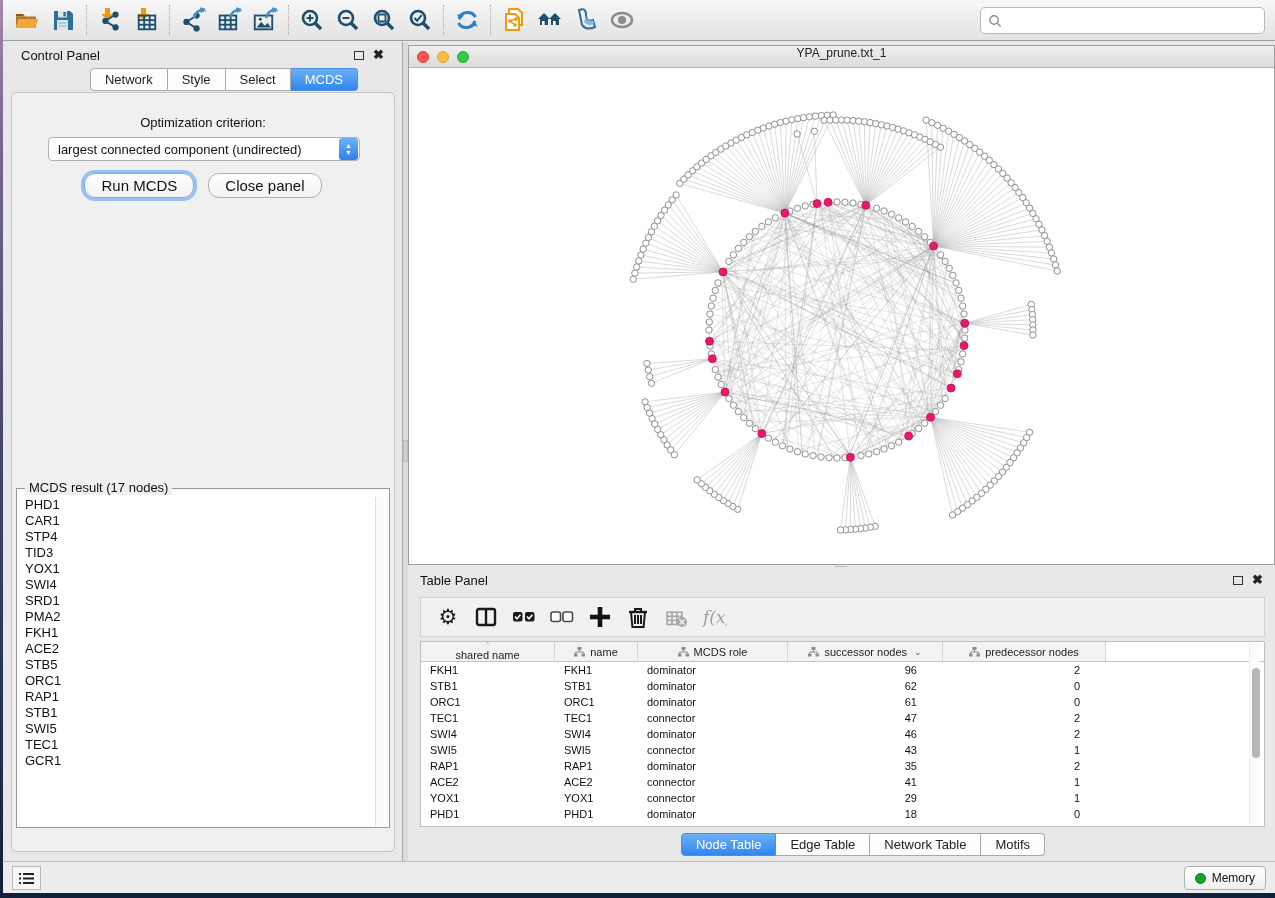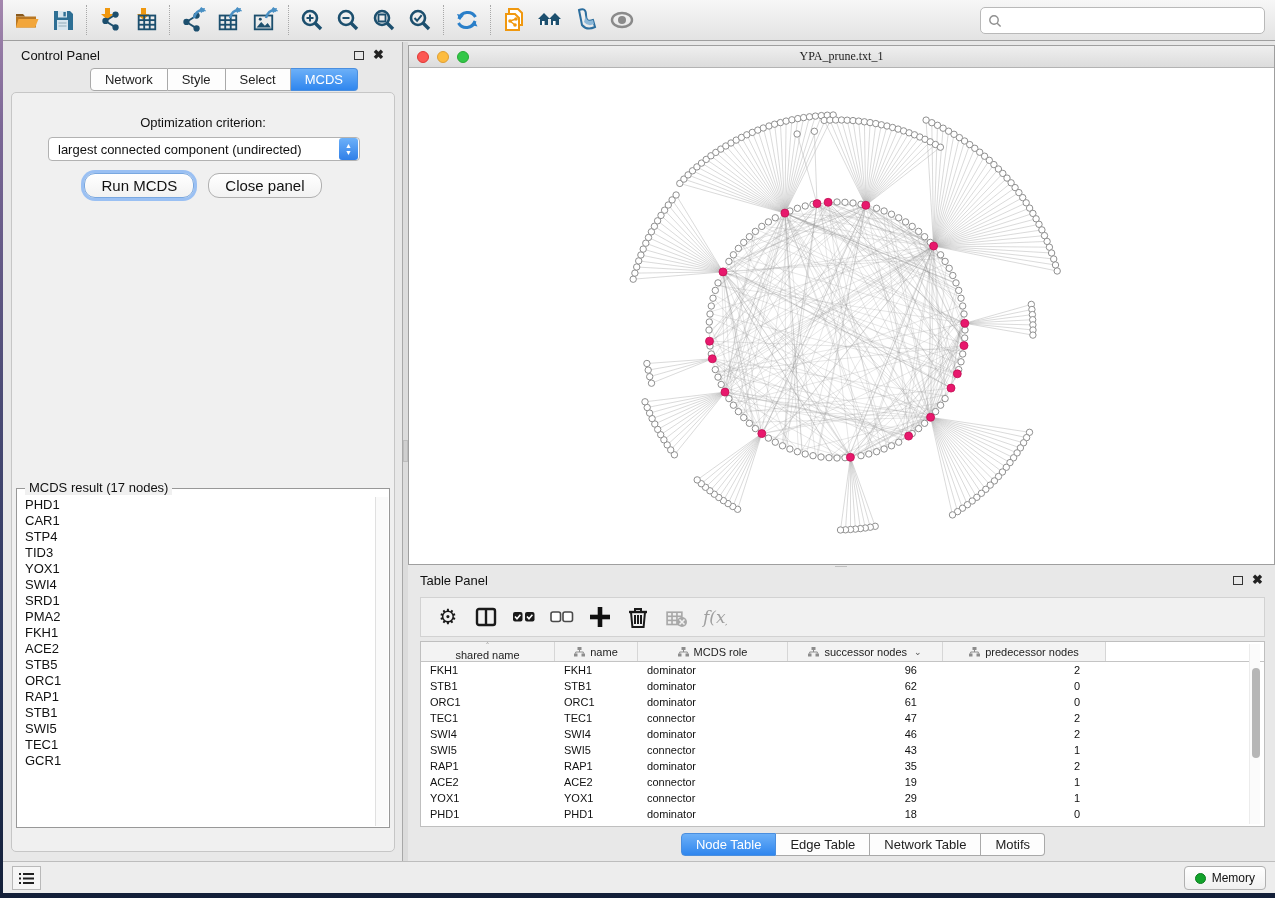--- a/index.html
+++ b/index.html
@@ -56,21 +56,21 @@
     border:1px solid #989898; background:#fff; }
   #mcds-legend { position:absolute; top:-9px; left:8px; background:#f0f0f0; padding:0 4px; font-size:13px; }
   #mcds-list { position:absolute; left:1px; top:8px; bottom:1px; right:14px; overflow:hidden;
     font-size:13px; line-height:16px; padding-left:7px; }
   #mcds-scroll { position:absolute; right:1px; top:8px; bottom:1px; width:13px; background:#fafafa; border-left:1px solid #e0e0e0; }
 
   
   #net-window { position:absolute; left:405px; top:45px; width:867px; height:520px;
     background:#fff; border:1px solid #9f9f9f; }
   #net-titlebar { height:22px; background:linear-gradient(#efefef,#dcdcdc); border-bottom:1px solid #b3b3b3;
-    position:relative; display:flex; align-items:center; justify-content:center;font-family:Liberation Serif, serif; }
+    position:relative; display:flex; align-items:flex-start; justify-content:center; }
   .tl { width:12px; height:12px; border-radius:50%; display:inline-block; margin-right:8px; }
   #traffic { position:absolute; left:8px; top:5px; }
   .tl.red{ background:#fc5753; border:.5px solid #df3734;}
   .tl.yellow{ background:#fdbc40; border:.5px solid #de9f34;}
   .tl.green{ background:#33c748; border:.5px solid #27aa35;}
   #net-title { font-size:12px; color:#222; }
   #net-canvas { position:absolute; left:0; top:22px; right:0; bottom:0; background:#fff; overflow:hidden; }
 
   
   #v-splitter { position:absolute; left:400px; top:42px; width:5px; height:819px; background:#dcdcdc; }
@@ -1276,21 +1276,21 @@
             <div class="nt-cell" style="width: 134px;">RAP1</div>
             <div class="nt-cell" style="width: 83px;">RAP1</div>
             <div class="nt-cell" style="width: 150px;">dominator</div>
             <div class="nt-cell num" style="width: 155px;">35</div>
             <div class="nt-cell num" style="width: 163px;">2</div>
           </div>
           <div class="nt-row">
             <div class="nt-cell" style="width: 134px;">ACE2</div>
             <div class="nt-cell" style="width: 83px;">ACE2</div>
             <div class="nt-cell" style="width: 150px;">connector</div>
-            <div class="nt-cell num" style="width: 155px;">19</div>
+            <div class="nt-cell num" style="width: 155px;">41</div>
             <div class="nt-cell num" style="width: 163px;">1</div>
           </div>
           <div class="nt-row">
             <div class="nt-cell" style="width: 134px;">YOX1</div>
             <div class="nt-cell" style="width: 83px;">YOX1</div>
             <div class="nt-cell" style="width: 150px;">connector</div>
             <div class="nt-cell num" style="width: 155px;">29</div>
             <div class="nt-cell num" style="width: 163px;">1</div>
           </div>
           <div class="nt-row">

